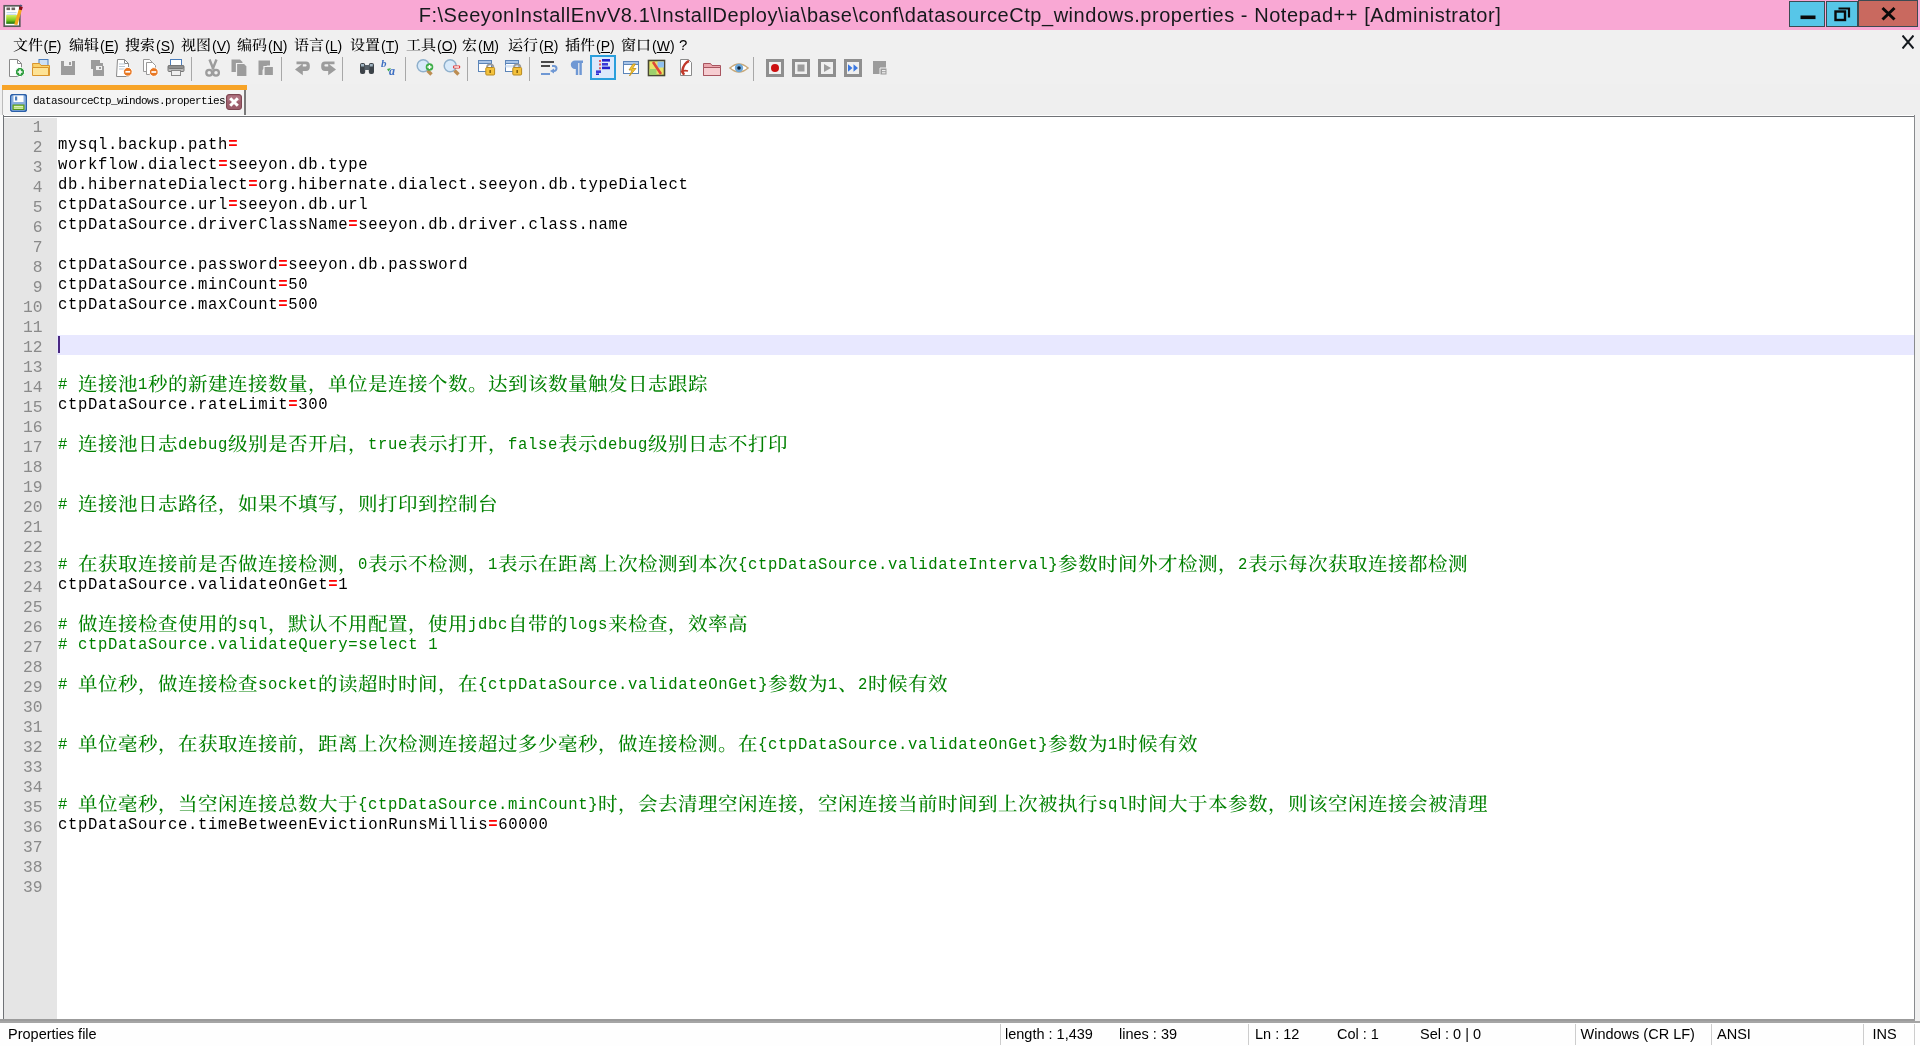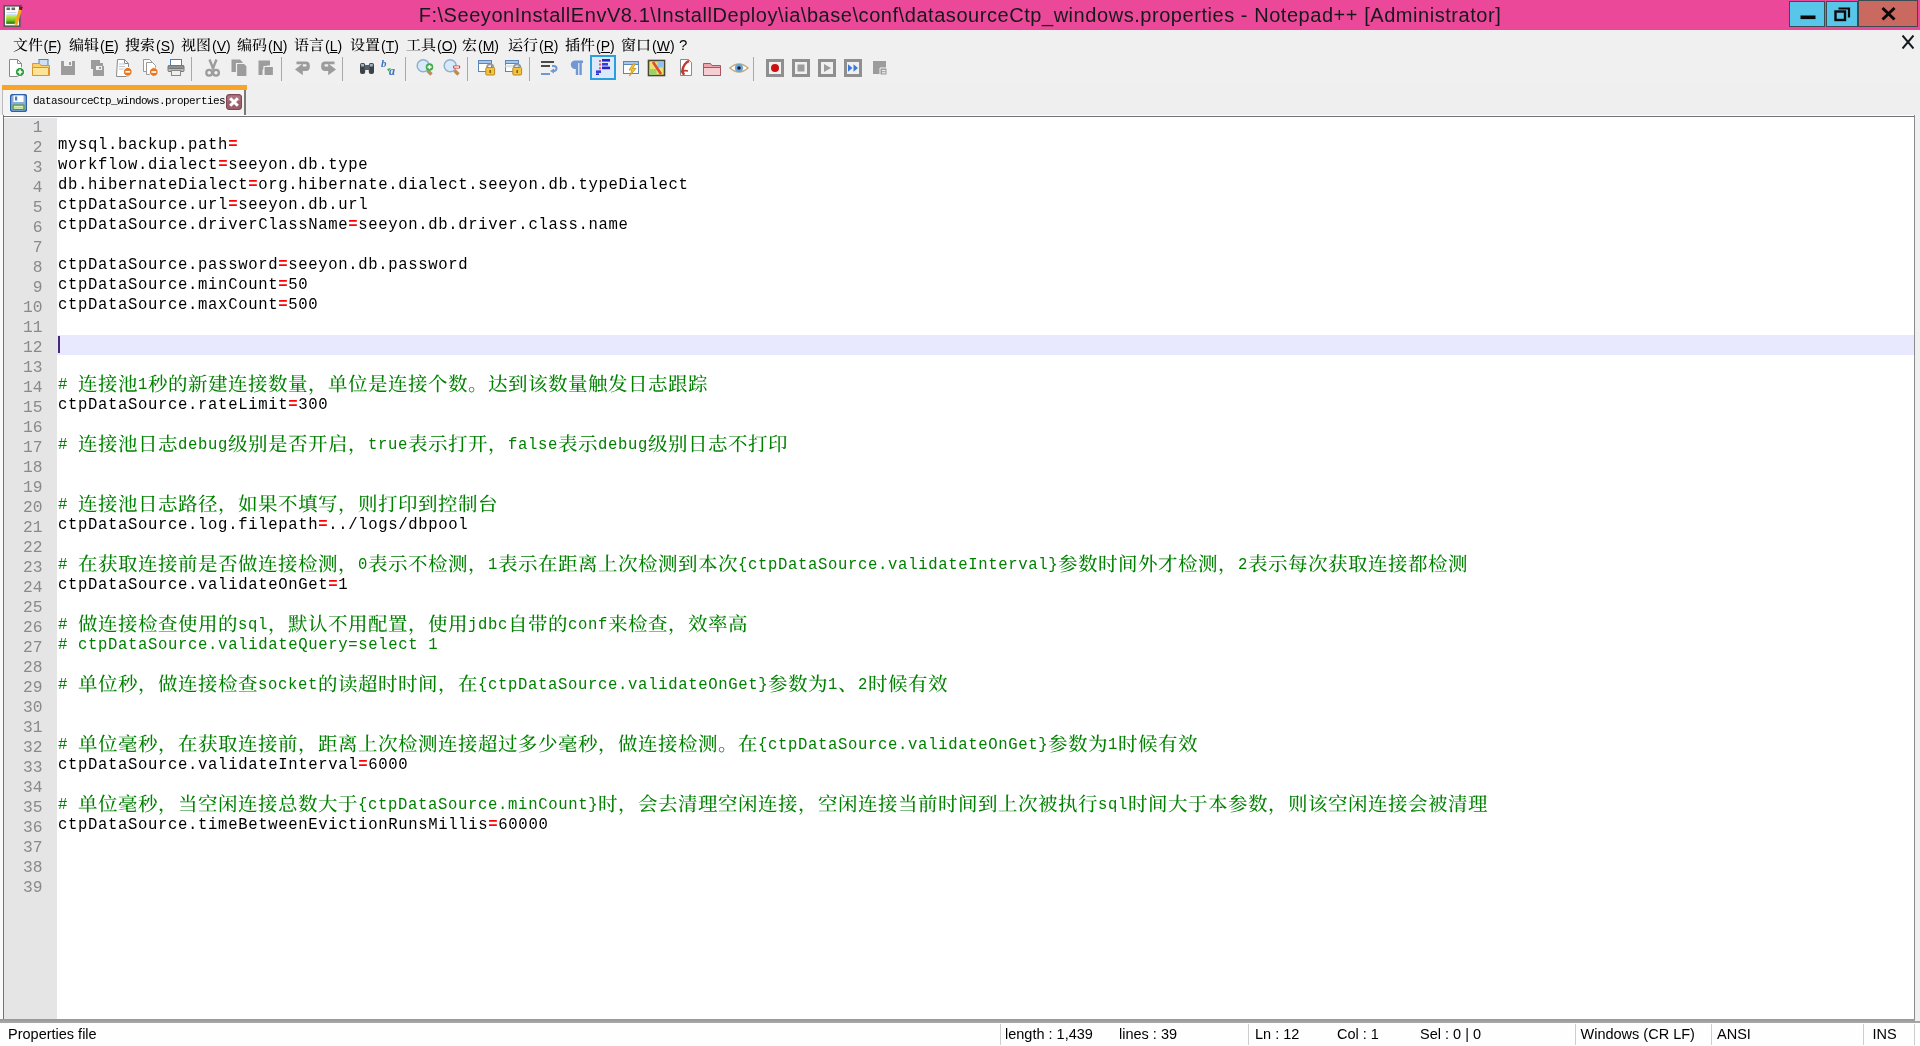--- a/index.html
+++ b/index.html
@@ -1,15 +1,15 @@
 <!DOCTYPE html>
 <html><head><meta charset="utf-8"><style>
 *{margin:0;padding:0;box-sizing:border-box}
 html,body{width:1920px;height:1046px;overflow:hidden;background:#f0f0f0;font-family:"Liberation Sans",sans-serif}
-#titlebar{position:absolute;left:0;top:0;width:1920px;height:30px;background:#ec4899}
+#titlebar{position:absolute;left:0;top:0;width:1920px;height:30px;background:#f9a8d4}
 #titletext{position:absolute;left:0;top:0;width:1920px;text-align:center;font-size:20px;line-height:31px;color:#16191c;letter-spacing:.55px}
 .wbtn{position:absolute;top:1px;height:26px;border:1px solid #3c4a52;background:#57c6e8}
 #closebtn{position:absolute;left:1857.9px;top:0;width:60px;height:27px;background:#c9695f;border:1px solid #3c4a52}
 #menubar{position:absolute;left:0;top:30px;width:1920px;height:26px;background:#f0f0f0}
 .mn{position:absolute;top:3px;line-height:26px;font-size:14px;color:#000}
 #toolbar{position:absolute;left:0;top:56px;width:1920px;height:28px;background:#f0f0f0}
 .ti{position:absolute}
 .tsep{position:absolute;top:1px;width:1px;height:24px;background:#a8a8a8}
 #tabrow{position:absolute;left:0;top:84px;width:1920px;height:31px;background:#efefef}
 #tab1{position:absolute;left:2px;top:1px;width:244px;height:30px;background:#f4f4f4;border-left:1px solid #bbb;border-right:2px solid #7a7a7a}
@@ -607,23 +607,20 @@
         <use href="#gff0c" transform="translate(260.00 15.80) scale(0.019500 -0.019500)"></use>
         <use href="#g5219" transform="translate(280.00 15.80) scale(0.019500 -0.019500)"></use>
         <use href="#g6253" transform="translate(300.00 15.80) scale(0.019500 -0.019500)"></use>
         <use href="#g5370" transform="translate(320.00 15.80) scale(0.019500 -0.019500)"></use>
         <use href="#g5230" transform="translate(340.00 15.80) scale(0.019500 -0.019500)"></use>
         <use href="#g63a7" transform="translate(360.00 15.80) scale(0.019500 -0.019500)"></use>
         <use href="#g5236" transform="translate(380.00 15.80) scale(0.019500 -0.019500)"></use>
         <use href="#g53f0" transform="translate(400.00 15.80) scale(0.019500 -0.019500)"></use>
       </svg>
     </div>
-    <div class="ln" style="top:400px">
-      <span class="t" style="left:58.0px">ctpDataSource.log.filepath<b class="eq">=</b>../logs/dbpool</span>
-    </div>
     <div class="ln" style="top:440px">
       <span class="c" style="left:58.0px">#&nbsp;</span>
       <svg style="position:absolute;left:78.0px;top:0.0px;width:280.0px;height:20px;overflow:visible" fill="#008000">
         <use href="#g5728" transform="translate(0.00 15.80) scale(0.019500 -0.019500)"></use>
         <use href="#g83b7" transform="translate(20.00 15.80) scale(0.019500 -0.019500)"></use>
         <use href="#g53d6" transform="translate(40.00 15.80) scale(0.019500 -0.019500)"></use>
         <use href="#g8fde" transform="translate(60.00 15.80) scale(0.019500 -0.019500)"></use>
         <use href="#g63a5" transform="translate(80.00 15.80) scale(0.019500 -0.019500)"></use>
         <use href="#g524d" transform="translate(100.00 15.80) scale(0.019500 -0.019500)"></use>
         <use href="#g662f" transform="translate(120.00 15.80) scale(0.019500 -0.019500)"></use>
@@ -713,21 +710,21 @@
         <use href="#gff0c" transform="translate(140.00 15.80) scale(0.019500 -0.019500)"></use>
         <use href="#g4f7f" transform="translate(160.00 15.80) scale(0.019500 -0.019500)"></use>
         <use href="#g7528" transform="translate(180.00 15.80) scale(0.019500 -0.019500)"></use>
       </svg>
       <span class="c" style="left:468.0px">jdbc</span>
       <svg style="position:absolute;left:508.0px;top:0.0px;width:60.0px;height:20px;overflow:visible" fill="#008000">
         <use href="#g81ea" transform="translate(0.00 15.80) scale(0.019500 -0.019500)"></use>
         <use href="#g5e26" transform="translate(20.00 15.80) scale(0.019500 -0.019500)"></use>
         <use href="#g7684" transform="translate(40.00 15.80) scale(0.019500 -0.019500)"></use>
       </svg>
-      <span class="c" style="left:568.0px">conf</span>
+      <span class="c" style="left:568.0px">logs</span>
       <svg style="position:absolute;left:608.0px;top:0.0px;width:140.0px;height:20px;overflow:visible" fill="#008000">
         <use href="#g6765" transform="translate(0.00 15.80) scale(0.019500 -0.019500)"></use>
         <use href="#g68c0" transform="translate(20.00 15.80) scale(0.019500 -0.019500)"></use>
         <use href="#g67e5" transform="translate(40.00 15.80) scale(0.019500 -0.019500)"></use>
         <use href="#gff0c" transform="translate(60.00 15.80) scale(0.019500 -0.019500)"></use>
         <use href="#g6548" transform="translate(80.00 15.80) scale(0.019500 -0.019500)"></use>
         <use href="#g7387" transform="translate(100.00 15.80) scale(0.019500 -0.019500)"></use>
         <use href="#g9ad8" transform="translate(120.00 15.80) scale(0.019500 -0.019500)"></use>
       </svg>
     </div>
@@ -821,23 +818,20 @@
         <use href="#g4e3a" transform="translate(40.00 15.80) scale(0.019500 -0.019500)"></use>
       </svg>
       <span class="c" style="left:1108.0px">1</span>
       <svg style="position:absolute;left:1118.0px;top:0.0px;width:80.0px;height:20px;overflow:visible" fill="#008000">
         <use href="#g65f6" transform="translate(0.00 15.80) scale(0.019500 -0.019500)"></use>
         <use href="#g5019" transform="translate(20.00 15.80) scale(0.019500 -0.019500)"></use>
         <use href="#g6709" transform="translate(40.00 15.80) scale(0.019500 -0.019500)"></use>
         <use href="#g6548" transform="translate(60.00 15.80) scale(0.019500 -0.019500)"></use>
       </svg>
     </div>
-    <div class="ln" style="top:640px">
-      <span class="t" style="left:58.0px">ctpDataSource.validateInterval<b class="eq">=</b>6000</span>
-    </div>
     <div class="ln" style="top:680px">
       <span class="c" style="left:58.0px">#&nbsp;</span>
       <svg style="position:absolute;left:78.0px;top:0.0px;width:280.0px;height:20px;overflow:visible" fill="#008000">
         <use href="#g5355" transform="translate(0.00 15.80) scale(0.019500 -0.019500)"></use>
         <use href="#g4f4d" transform="translate(20.00 15.80) scale(0.019500 -0.019500)"></use>
         <use href="#g6beb" transform="translate(40.00 15.80) scale(0.019500 -0.019500)"></use>
         <use href="#g79d2" transform="translate(60.00 15.80) scale(0.019500 -0.019500)"></use>
         <use href="#gff0c" transform="translate(80.00 15.80) scale(0.019500 -0.019500)"></use>
         <use href="#g5f53" transform="translate(100.00 15.80) scale(0.019500 -0.019500)"></use>
         <use href="#g7a7a" transform="translate(120.00 15.80) scale(0.019500 -0.019500)"></use>

